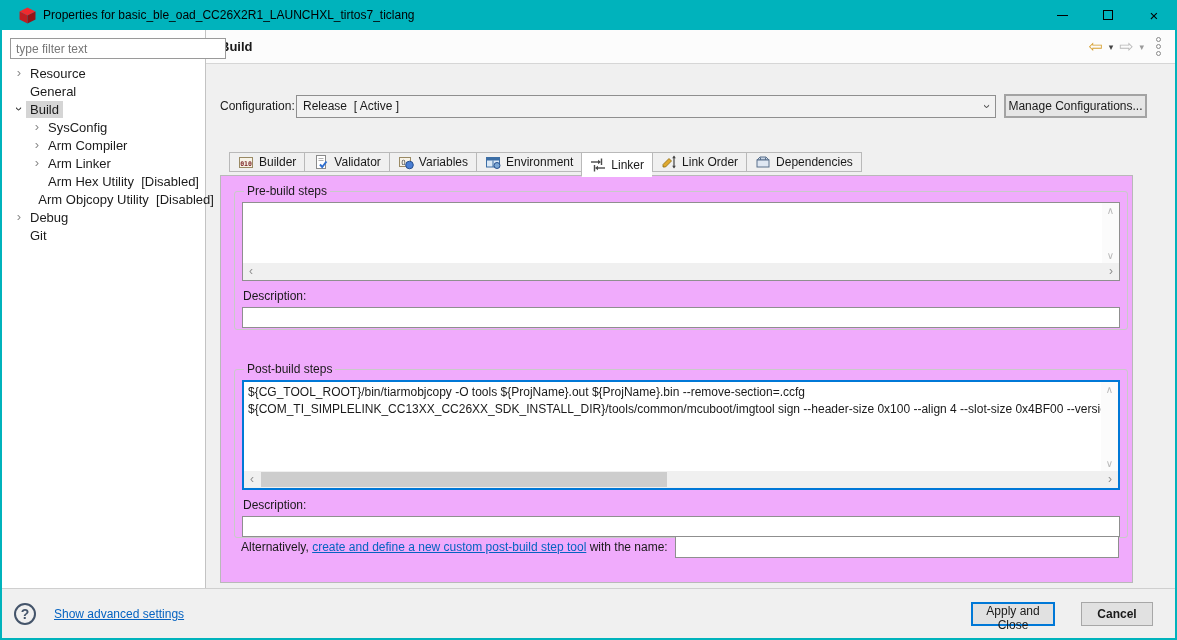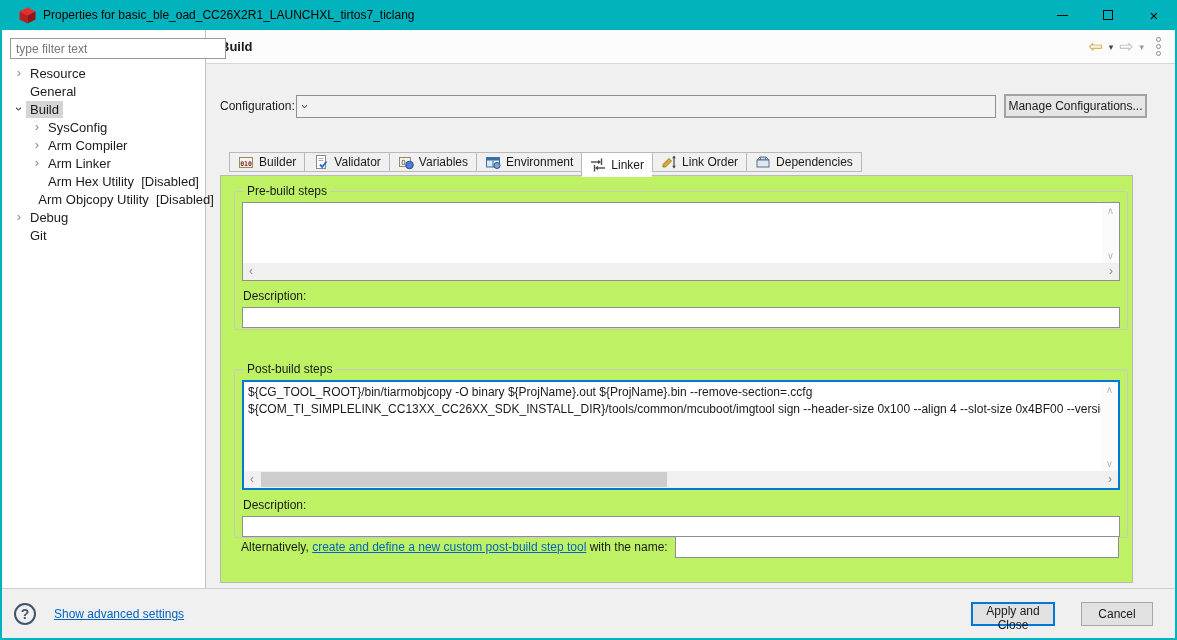--- a/index.html
+++ b/index.html
@@ -58,21 +58,21 @@
   .manage-btn { margin-left:8px; width:143px; height:24px; background:#e6e6e6; border:2px solid #a3a3a3; font-family:"Liberation Sans",sans-serif; font-size:12px; color:#1a1a1a; cursor:default; }
 
   
   .tabs { position:absolute; left:23px; top:88px; display:flex; z-index:2; }
   .tab { height:20px; display:flex; align-items:center; gap:5px; padding:0 8px; font-size:12px; color:#1a1a1a; border:1px solid #b9b9b9; border-right:none; background:#f0f0f0; cursor:default; }
   .tab:last-child { border-right:1px solid #b9b9b9; }
   .tab.selected { background:#fff; border-bottom:1px solid #fff; height:25px; margin-bottom:-1px; }
   .tabicon { width:16px; height:16px; flex:0 0 auto; }
 
   
-  .tab-panel { position:absolute; left:14px; top:111px; width:913px; height:408px; background:#bef264; border:1px solid #b9b9b9; }
+  .tab-panel { position:absolute; left:14px; top:111px; width:913px; height:408px; background:#f0abfc; border:1px solid #b9b9b9; }
 
   fieldset.group { position:absolute; left:13px; width:894px; border:1px solid #c9c9c9; border-radius:3px; padding:4px 7px 8px 7px; }
   fieldset.group legend { font-size:12px; color:#1a1a1a; padding:0 3px; margin-left:2px; }
   .group-pre { top:8px; height:146px; }
   .group-post { top:186px; height:176px; }
 
   .cmdbox { position:relative; width:878px; background:#fff; border:1px solid #8f8f8f; overflow:hidden; }
   .cmdbox.pre { height:79px; }
   .cmdbox.post { height:110px; border:2px solid #0078d7; }
   .cmdtext { position:absolute; left:0; top:0; right:17px; bottom:17px; padding:2px 4px; font-size:12px; line-height:17px; color:#1a1a1a; overflow:hidden; }
@@ -95,21 +95,21 @@
   .alt-row .pre-txt, .alt-row .suf-txt { white-space:pre; }
   .alt-input { flex:1; margin-left:7px; height:22px; border:1px solid #8f8f8f; font-family:"Liberation Sans",sans-serif; font-size:12px; padding:0 4px; }
 
   
   .footer { height:50px; background:#f0f0f0; border-top:1px solid #cfcfcf; display:flex; align-items:center; padding:0 22px 0 12px; }
   .help-btn { width:22px; height:22px; border:2px solid #44546a; border-radius:50%; color:#44546a; font-size:14px; font-weight:bold; display:flex; align-items:center; justify-content:center; cursor:default; }
   .adv-link { margin-left:18px; font-size:12px; color:#0563c1; text-decoration:underline; cursor:pointer; }
   .footer-buttons { margin-left:auto; display:flex; align-items:center; }
   .btn { height:24px; background:#e1e1e1; border:1px solid #a7a7a7; font-family:"Liberation Sans",sans-serif; font-size:12px; color:#1a1a1a; cursor:default; }
   .btn-apply { width:84px; border:2px solid #0078d7; }
-  .btn-cancel { width:72px; margin-left:26px; }
+  .btn-cancel { width:72px; margin-left:26px;font-weight:bold; }
 </style>
 </head>
 <body>
 
 <div class="window">
 
   <div class="titlebar">
     <svg class="app-icon" viewBox="0 0 16 16">
       <polygon points="8,0.5 15.5,4.2 8,8 0.5,4.2" fill="#ef2a2f"></polygon>
       <polygon points="0.5,4.2 8,8 8,15.5 0.5,11.8" fill="#c01d22"></polygon>
@@ -192,20 +192,21 @@
                 <i></i>
               </span>
           </span>
         </div>
 
         <div class="content">
 
           <div class="config-row">
             <span class="config-label">Configuration:</span>
             <div class="combo">
+              <span class="combo-value">Release  [ Active ]</span>
               <span class="combo-chev">›</span>
             </div>
             <button class="manage-btn">Manage Configurations...</button>
           </div>
 
           <div class="tabs">
             <div class="tab">
               <svg class="tabicon" viewBox="0 0 16 16">
                   <rect x="1.5" y="3.5" width="13" height="10" fill="#f7f3e8" stroke="#9a8a64"></rect>
                   <text x="8" y="11.5" font-size="6.5" font-weight="bold" fill="#7a2222" text-anchor="middle" font-family="DejaVu Sans Mono, monospace">010</text>
@@ -285,21 +286,21 @@
                 </div>
               </div>
               <div class="desc-label">Description:</div>
               <input class="desc-input" type="text" style="">
             </fieldset>
 
             <fieldset class="group group-post">
               <legend>Post-build steps</legend>
               <div class="cmdbox post">
                 <div class="cmdtext">
-                  <div class="cmdline">${CG_TOOL_ROOT}/bin/tiarmobjcopy -O binary ${ProjName}.out ${ProjName}.bin --remove-section=.ccfg</div>
+                  <div class="cmdline">${CG_TOOL_ROOT}/bin/tiarmobjcopy -O tools ${ProjName}.out ${ProjName}.bin --remove-section=.ccfg</div>
                   <div class="cmdline">${COM_TI_SIMPLELINK_CC13XX_CC26XX_SDK_INSTALL_DIR}/tools/common/mcuboot/imgtool sign --header-size 0x100 --align 4 --slot-size 0x4BF00 --version 1.0</div>
                 </div>
                 <div class="vsb">
                   <span class="arr up">∧</span>
                   <span class="arr dn">∨</span>
                 </div>
                 <div class="hsb">
                   <span class="arr lt">‹</span>
                   <span class="thumb"></span>
                   <span class="arr rt">›</span>

